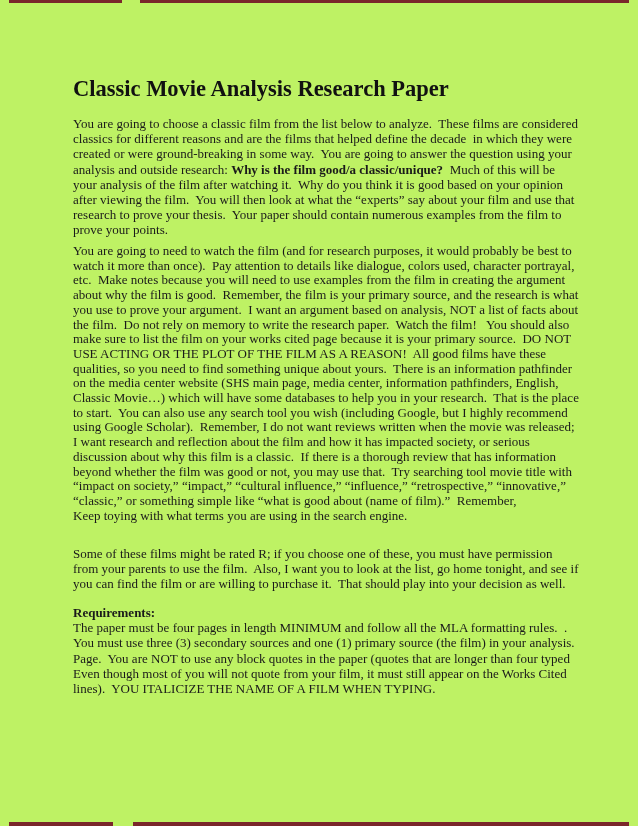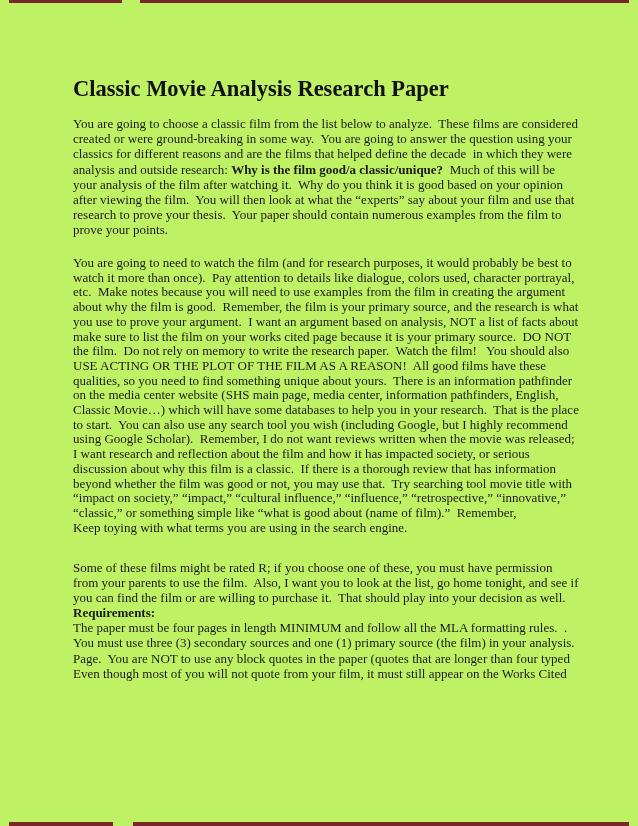--- a/index.html
+++ b/index.html
@@ -23,56 +23,56 @@
     top: 76px;
     font-size: 22.5px;
     line-height: 26px;
     font-weight: bold;
     white-space: pre;
     color: #111111;
   }
   .doc-body { position: absolute; left: 73px; top: 0; width: 500px; height: 630px; }
   .para { position: absolute; left: 0; width: 500px; font-size: 13px; line-height: 15.2px; }
   .para:nth-child(1) { top: 116px; }
-  .para:nth-child(2) { top: 256px; line-height: 14.7px; text-align: right; }
-  .para:nth-child(3) { top: 560px; }
+  .para:nth-child(2) { top: 244px; line-height: 14.7px; text-align: right; }
+  .para:nth-child(3) { top: 546px; }
   .para:nth-child(4) { top: 605px; text-align: center; }
   .line { white-space: pre; width: max-content; }
   .line .b { font-weight: bold; }
 </style>
 </head>
 <body>
 
 <div class="page" style="background: #bef264; color: rgb(26, 26, 26);">
   <div class="edge-marker top-left" style="background: rgb(122, 39, 43);"></div>
   <div class="edge-marker top-right" style="background: rgb(122, 39, 43);"></div>
   <div class="edge-marker bottom-left" style="background: rgb(122, 39, 43);"></div>
   <div class="edge-marker bottom-right" style="background: rgb(122, 39, 43);"></div>
 
   <div class="doc-title">Classic Movie Analysis Research Paper</div>
 
   <div class="doc-body">
       <div class="para">
         <div class="line"><span>You are going to choose a classic film from the list below to analyze.  These films are considered</span></div>
+        <div class="line"><span>classics for different reasons and are the films that helped define the decade  in which they were</span></div>
         <div class="line"><span>created or were ground-breaking in some way.  You are going to answer the question using your</span></div>
-        <div class="line"><span>classics for different reasons and are the films that helped define the decade  in which they were</span></div>
         <div class="line"><span>analysis and outside research: </span><span class="b">Why is the film good/a classic/unique?</span><span>  Much of this will be</span></div>
         <div class="line"><span>your analysis of the film after watching it.  Why do you think it is good based on your opinion</span></div>
         <div class="line"><span>after viewing the film.  You will then look at what the “experts” say about your film and use that</span></div>
         <div class="line"><span>research to prove your thesis.  Your paper should contain numerous examples from the film to</span></div>
         <div class="line"><span>prove your points.</span></div>
       </div>
       <div class="para">
         <div class="line"><span>You are going to need to watch the film (and for research purposes, it would probably be best to</span></div>
         <div class="line"><span>watch it more than once).  Pay attention to details like dialogue, colors used, character portrayal,</span></div>
         <div class="line"><span>etc.  Make notes because you will need to use examples from the film in creating the argument</span></div>
         <div class="line"><span>about why the film is good.  Remember, the film is your primary source, and the research is what</span></div>
         <div class="line"><span>you use to prove your argument.  I want an argument based on analysis, NOT a list of facts about</span></div>
+        <div class="line"><span>the film.  Do not rely on memory to write the research paper.  Watch the film!   You should also</span></div>
         <div class="line"><span>make sure to list the film on your works cited page because it is your primary source.  DO NOT</span></div>
-        <div class="line"><span>the film.  Do not rely on memory to write the research paper.  Watch the film!   You should also</span></div>
         <div class="line"><span>USE ACTING OR THE PLOT OF THE FILM AS A REASON!  All good films have these</span></div>
         <div class="line"><span>qualities, so you need to find something unique about yours.  There is an information pathfinder</span></div>
         <div class="line"><span>on the media center website (SHS main page, media center, information pathfinders, English,</span></div>
         <div class="line"><span>Classic Movie…) which will have some databases to help you in your research.  That is the place</span></div>
         <div class="line"><span>to start.  You can also use any search tool you wish (including Google, but I highly recommend</span></div>
         <div class="line"><span>using Google Scholar).  Remember, I do not want reviews written when the movie was released;</span></div>
         <div class="line"><span>I want research and reflection about the film and how it has impacted society, or serious</span></div>
         <div class="line"><span>discussion about why this film is a classic.  If there is a thorough review that has information</span></div>
         <div class="line"><span>beyond whether the film was good or not, you may use that.  Try searching tool movie title with</span></div>
         <div class="line"><span>“impact on society,” “impact,” “cultural influence,” “influence,” “retrospective,” “innovative,”</span></div>
@@ -83,15 +83,16 @@
         <div class="line"><span>Some of these films might be rated R; if you choose one of these, you must have permission</span></div>
         <div class="line"><span>from your parents to use the film.  Also, I want you to look at the list, go home tonight, and see if</span></div>
         <div class="line"><span>you can find the film or are willing to purchase it.  That should play into your decision as well.</span></div>
       </div>
       <div class="para">
         <div class="line"><span class="b">Requirements:</span></div>
         <div class="line"><span>The paper must be four pages in length MINIMUM and follow all the MLA formatting rules.  .</span></div>
         <div class="line"><span>You must use three (3) secondary sources and one (1) primary source (the film) in your analysis.</span></div>
         <div class="line"><span>Page.  You are NOT to use any block quotes in the paper (quotes that are longer than four typed</span></div>
         <div class="line"><span>Even though most of you will not quote from your film, it must still appear on the Works Cited</span></div>
+        <div class="line"><span>lines).  YOU ITALICIZE THE NAME OF A FILM WHEN TYPING.</span></div>
       </div>
     </div>
 </div>
 
 </body></html>

